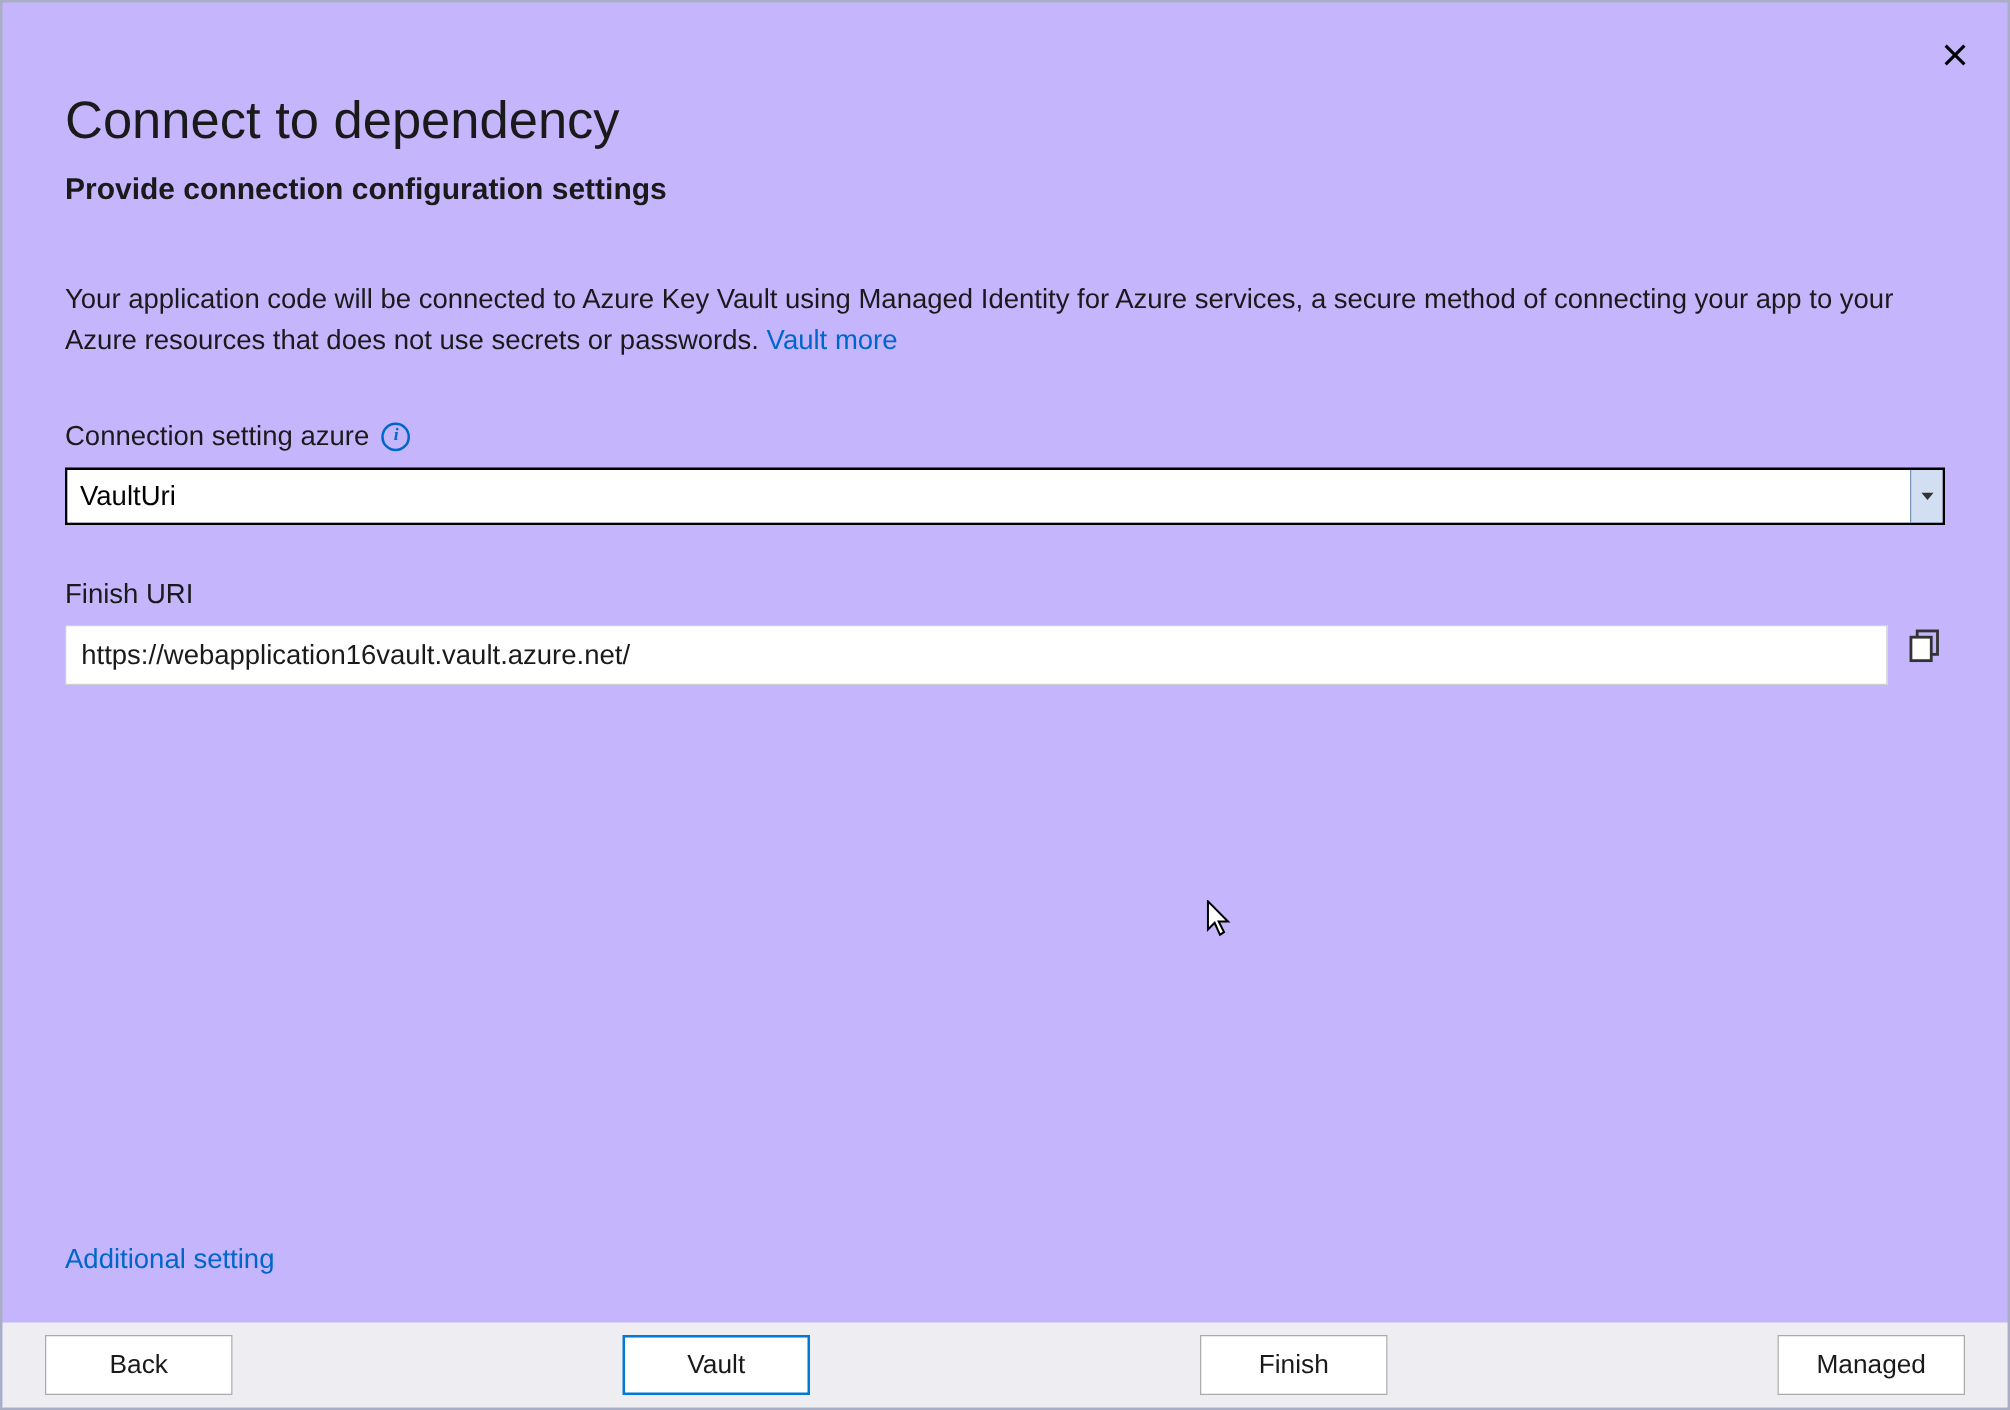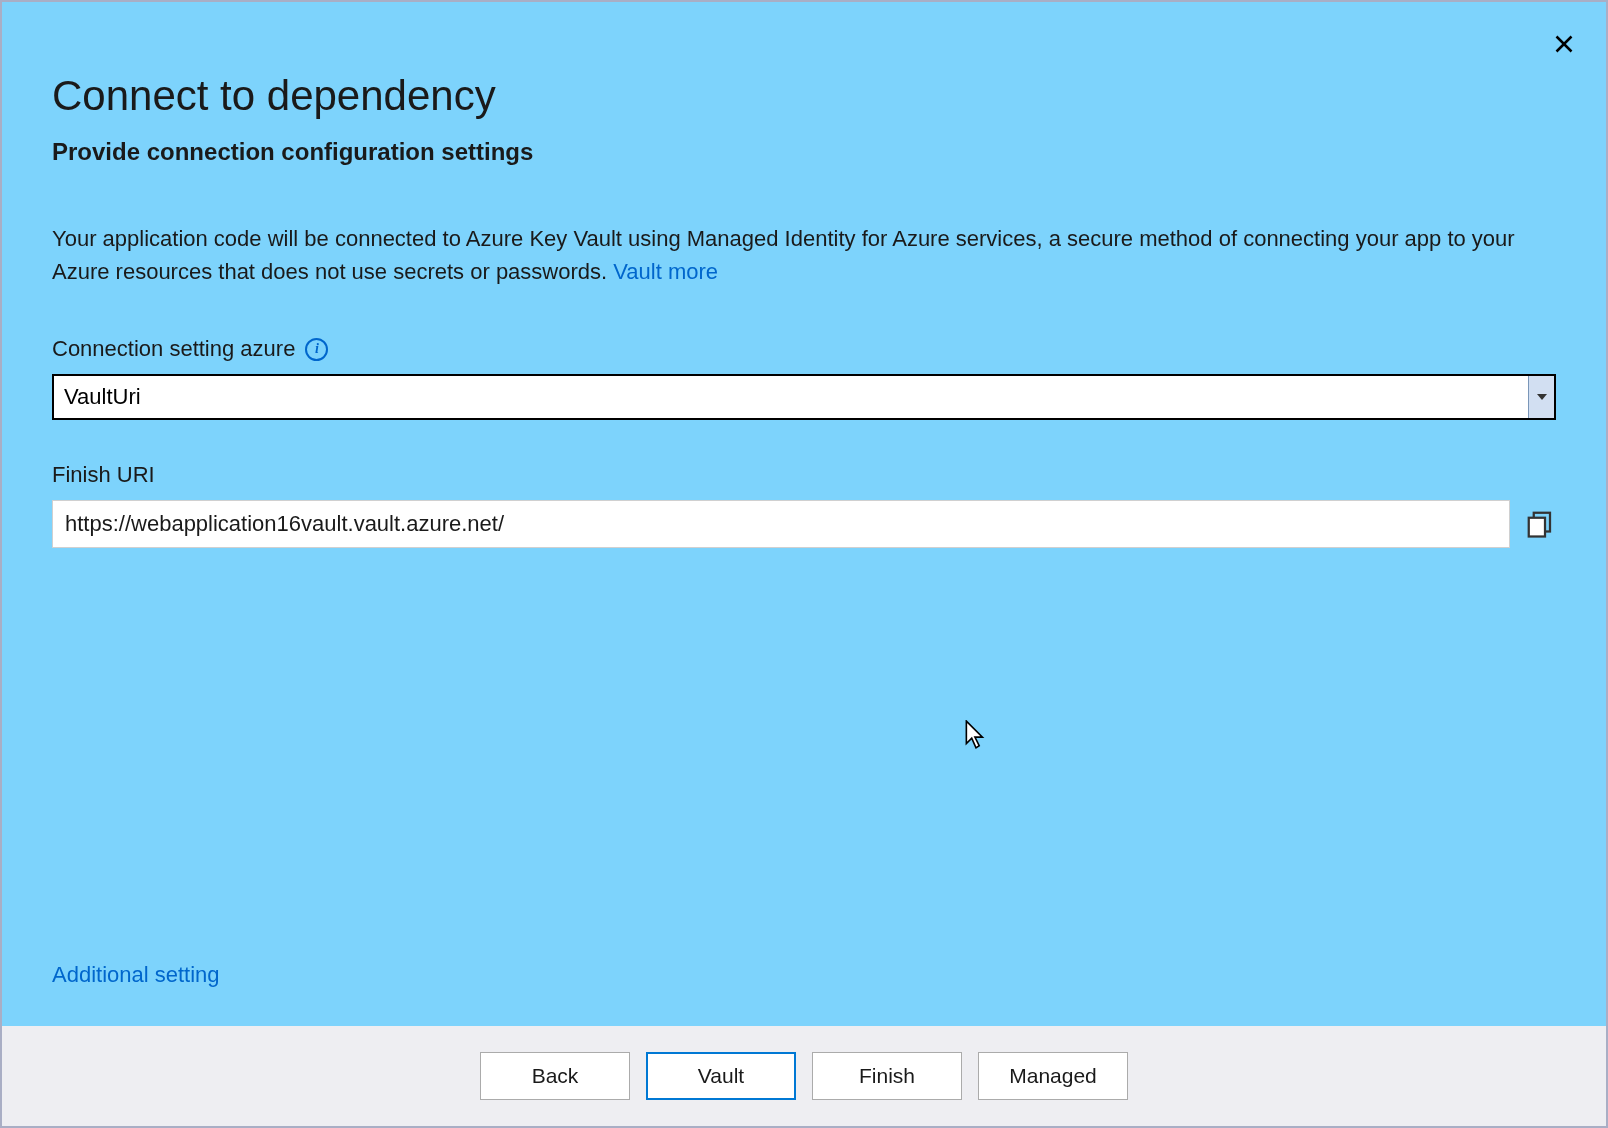--- a/index.html
+++ b/index.html
@@ -11,21 +11,21 @@
       font-family: 'Segoe UI', Tahoma, Geneva, Verdana, sans-serif;
       background: #ffffff;
       width: 1608px;
       height: 1128px;
       overflow: hidden;
     }
     .dialog {
       width: 100%;
       height: 100%;
       border: 2px solid #a9aec5;
-      background: #7dd3fc;
+      background: #c4b5fd;
       display: flex;
       flex-direction: column;
       position: relative;
     }
     .close-btn {
       position: absolute;
       top: 28px;
       right: 28px;
       width: 28px;
       height: 28px;
@@ -111,21 +111,20 @@
       align-items: center;
       justify-content: center;
       cursor: pointer;
     }
     .combo-dropdown svg {
       width: 10px;
       height: 6px;
     }
     .readonly-row {
       display: flex;
-      align-items: center;
       gap: 14px;
       width: 100%;
     }
     .readonly-field {
       flex: 1;
       border: 1px solid #d0d0d0;
       padding: 10px 12px;
       font-size: 22px;
       color: #1a1a1a;
       background: #ffffff;
@@ -143,23 +142,23 @@
     }
     .additional-link {
       font-size: 22px;
       color: #0066cc;
       cursor: pointer;
       margin-top: auto;
       margin-bottom: 8px;
     }
     .footer {
       background: #eeeef2;
-      padding: 26px 34px;
-      display: flex;
-      justify-content: center;
+      padding: 10px 34px;
+      display: flex;
+      justify-content: space-between;
       gap: 16px;
     }
     .btn {
       min-width: 150px;
       padding: 10px 20px;
       font-size: 21px;
       font-family: inherit;
       background: #ffffff;
       border: 1px solid #ababab;
       cursor: pointer;

